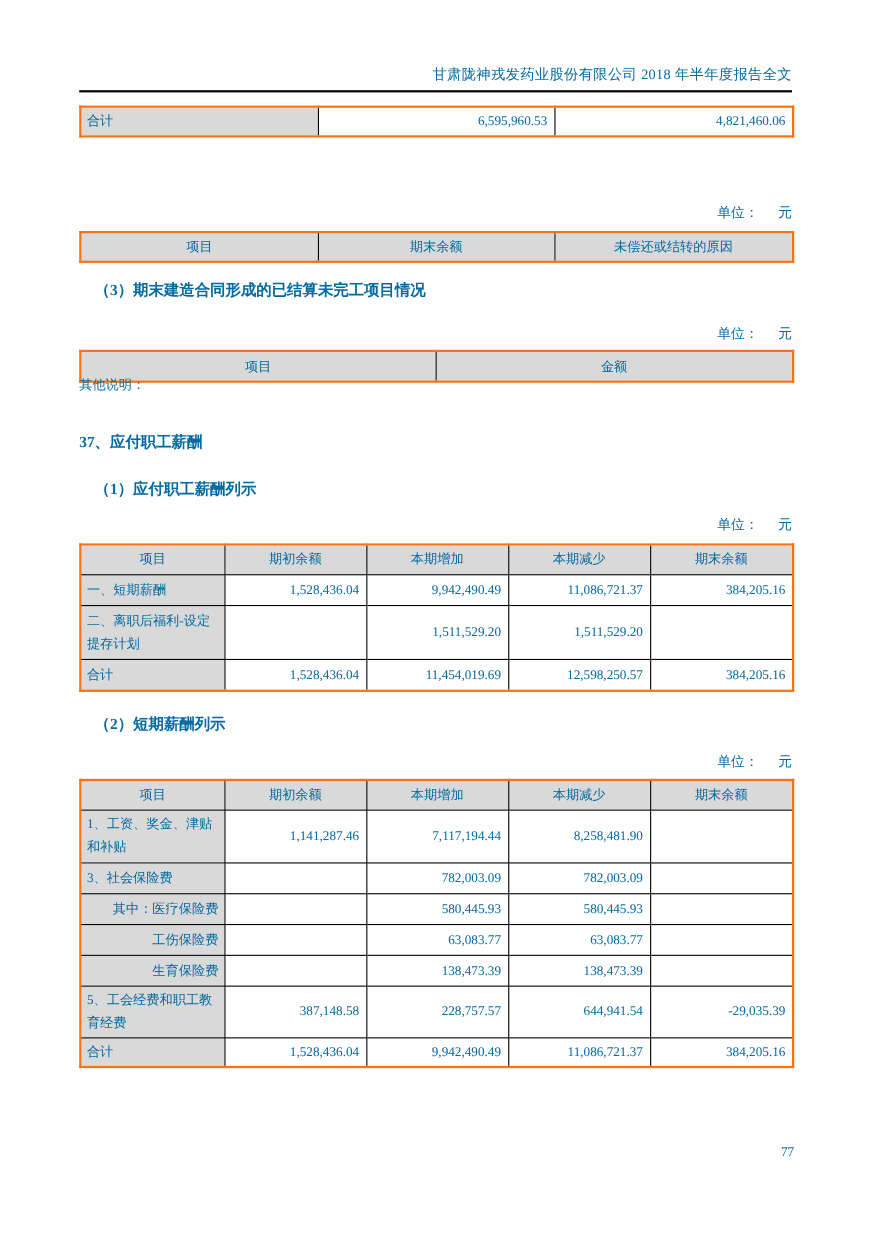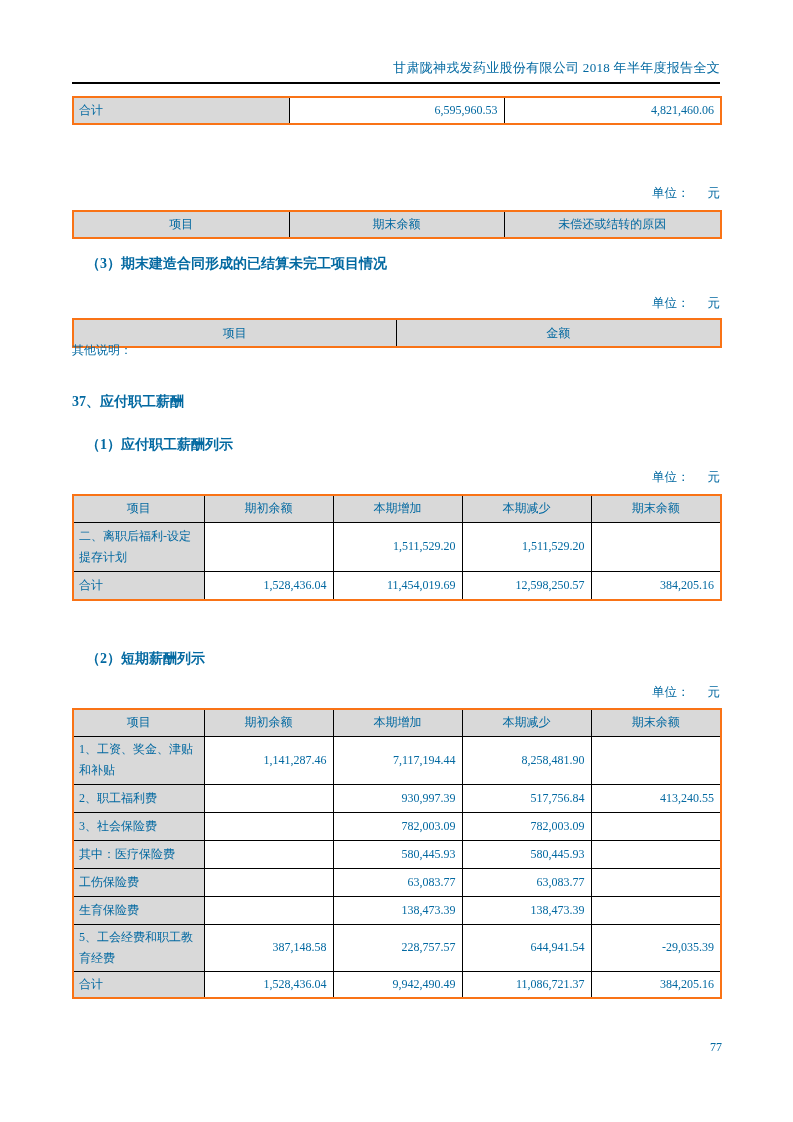--- a/index.html
+++ b/index.html
@@ -21,21 +21,21 @@
     font-size:12px; line-height:21px;
   }
   table { border:2px solid #f97316; }
   th, td { border:1px solid #000; overflow:hidden; }
   th {
     background:#d9d9d9; font-weight:normal; text-align:center;
     padding:2px 4px;
     margin-left:40px;
   }
   td.lbl { background:#d9d9d9; text-align:left; padding:2px 5px; vertical-align:middle; }
-  td.lbl.right { text-align:left; }
+  td.lbl.right { text-align:right; }
   td.num { text-align:right; padding:2px 6px; vertical-align:middle; background:#fff; }
 
   .sec-heading {
     left:86px; width:634px; font-size:14px; font-weight:bold;
   }
   .num-heading {
     left:72px; width:648px; font-size:14px; font-weight:bold;
   }
   .unit-note { text-align:right; font-size:12.5px; }
   .unit-note .cur { margin-left:18px; }
@@ -129,20 +129,27 @@
           <col style="width:130px">
         </colgroup>
       <tbody>
           <tr style="height:27px;">
         <th>项目</th>
         <th>期初余额</th>
         <th>本期增加</th>
         <th>本期减少</th>
         <th>期末余额</th>
       </tr>
+      <tr style="height:28px;">
+        <td class="lbl">一、短期薪酬</td>
+        <td class="num">1,528,436.04</td>
+        <td class="num">9,942,490.49</td>
+        <td class="num">11,086,721.37</td>
+        <td class="num">384,205.16</td>
+      </tr>
       <tr style="height:49px;padding-left:20px;">
         <td class="lbl">二、离职后福利-设定提存计划</td>
         <td class="num"></td>
         <td class="num">1,511,529.20</td>
         <td class="num">1,511,529.20</td>
         <td class="num"></td>
       </tr>
       <tr style="height:29px;">
         <td class="lbl">合计</td>
         <td class="num">1,528,436.04</td>
@@ -178,27 +185,20 @@
         <th>期末余额</th>
       </tr>
       <tr style="height:48px;">
         <td class="lbl">1、工资、奖金、津贴和补贴</td>
         <td class="num">1,141,287.46</td>
         <td class="num">7,117,194.44</td>
         <td class="num">8,258,481.90</td>
         <td class="num"></td>
       </tr>
       <tr style="height:28px;">
-        <td class="lbl">2、职工福利费</td>
-        <td class="num"></td>
-        <td class="num">930,997.39</td>
-        <td class="num">517,756.84</td>
-        <td class="num">413,240.55</td>
-      </tr>
-      <tr style="height:28px;">
         <td class="lbl">3、社会保险费</td>
         <td class="num"></td>
         <td class="num">782,003.09</td>
         <td class="num">782,003.09</td>
         <td class="num"></td>
       </tr>
       <tr style="height:28px;">
         <td class="lbl right">其中：医疗保险费</td>
         <td class="num"></td>
         <td class="num">580,445.93</td>

